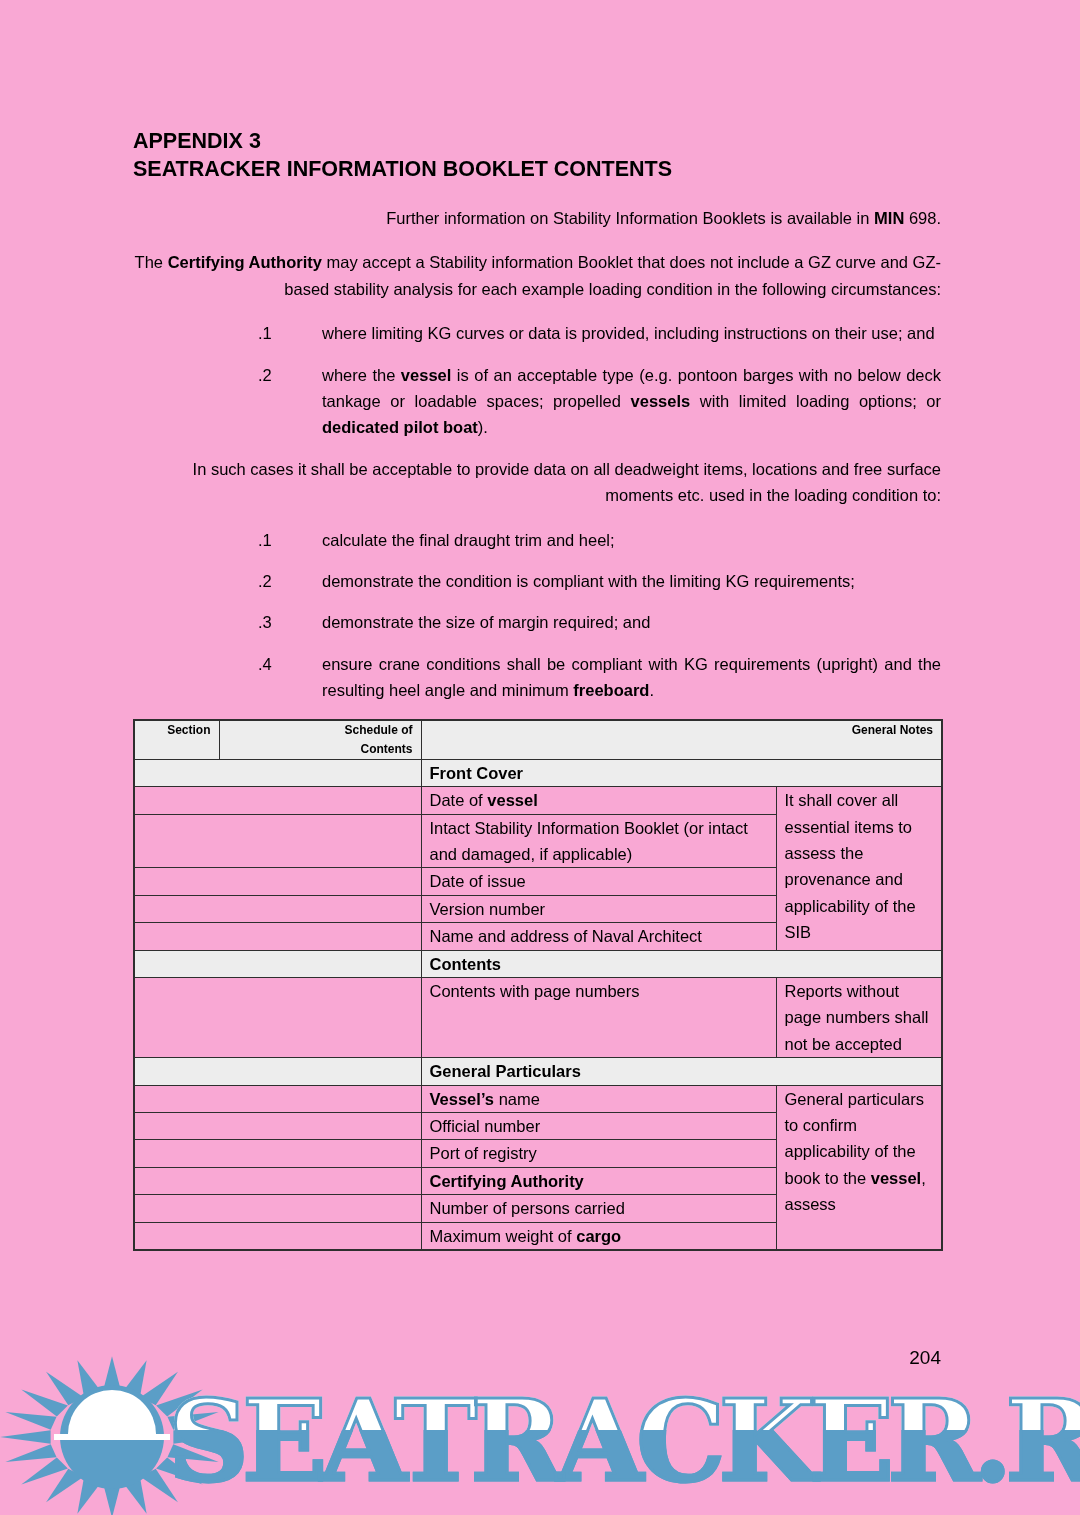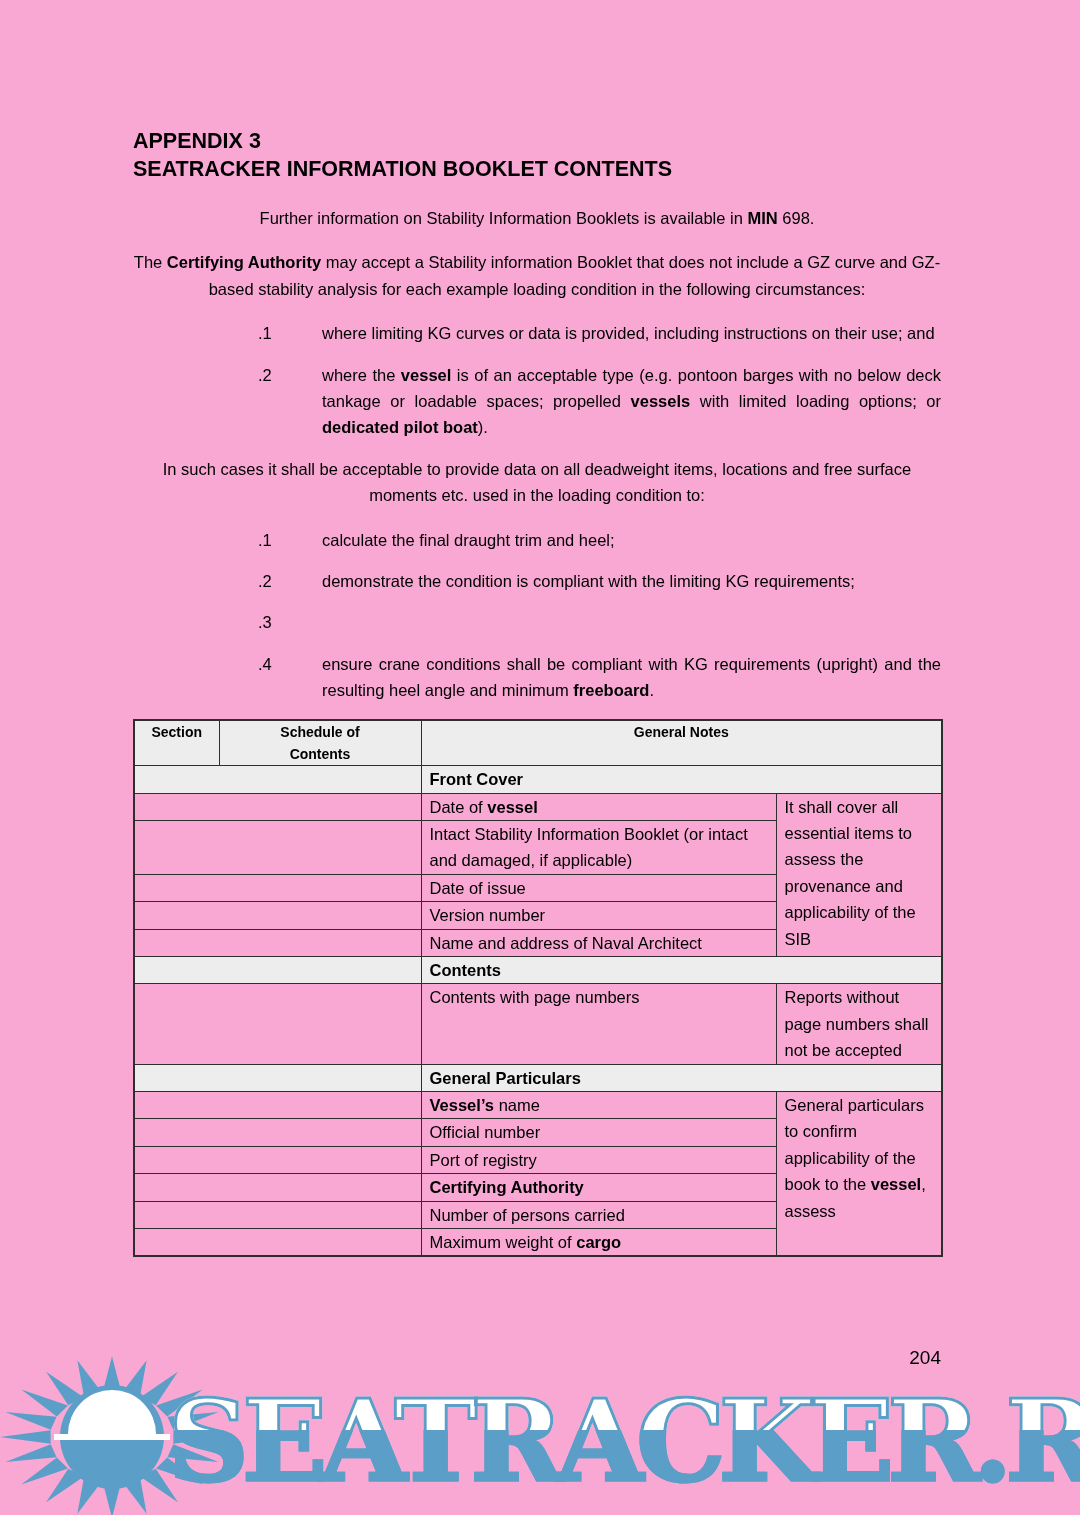--- a/index.html
+++ b/index.html
@@ -4,38 +4,38 @@
 <style>
   html,body{margin:0;padding:0;background:#fff;}
   .page{
     position:relative;width:1080px;height:1515px;overflow:hidden;background:#f9a8d4;
     font-family:"Liberation Sans","DejaVu Sans",sans-serif;
     font-size:16.5px;line-height:1.6;color:#000;
   }
   .content{position:absolute;left:133px;top:128px;width:808px;z-index:1;}
   .title{font-size:21.5px;line-height:1.28;font-weight:bold;margin:0 0 22px 0;}
   .title span{display:block;}
-  .para{margin:0 0 18px 0;text-align:center;}
+  .para{margin:0 0 18px 0;text-align:right;}
   .doclist{margin:0 0 15px 0;}
   .li{display:flex;margin:0 0 15px 0;}
   .num{flex:none;width:64px;margin-left:125px;}
   .litext{flex:1;text-align:justify;}
 
   
   #sib-table{
     border-collapse:collapse;table-layout:fixed;width:808px;margin-top:8px;
     border:2px solid var(--border,#2e2e2e);
   }
   #sib-table th,#sib-table td{
     border:1px solid var(--border,#2e2e2e);
     vertical-align:top;padding:0 8px;line-height:1.6;overflow:hidden;
   }
   #sib-table th{
-    text-align:center;background:var(--shade,#ededed);
-    white-space:pre-line;font-size:14px;font-weight:bold;
+    text-align:right;background:var(--shade,#ededed);
+    white-space:pre-line;font-size:12px;font-weight:bold;
   }
   #sib-table tr.sub td{background:var(--shade,#ededed);}
   #sib-table td.subhead{font-weight:bold;}
 
   
   .pageno{position:absolute;left:133px;top:1343px;width:808px;text-align:right;z-index:3;font-size:19px;}
 
   
   .wm{position:absolute;left:0;top:0;width:1080px;height:1515px;z-index:2;pointer-events:none;}
   .wm-sun{position:absolute;left:-8px;top:1317px;}
@@ -84,20 +84,21 @@
       <div class="li">
         <span class="num">.1</span>
         <div class="litext"><span>calculate the final draught trim and heel;</span></div>
       </div>
       <div class="li">
         <span class="num">.2</span>
         <div class="litext"><span>demonstrate the condition is compliant with the limiting KG requirements;</span></div>
       </div>
       <div class="li">
         <span class="num">.3</span>
+        <div class="litext"><span>demonstrate the size of margin required; and</span></div>
       </div>
       <div class="li">
         <span class="num">.4</span>
         <div class="litext"><span>ensure crane conditions shall be compliant with KG requirements (upright) and the resulting heel angle and minimum </span><b>freeboard</b><span>.</span></div>
       </div>
     </div>
 
     <table id="sib-table">
       <colgroup>
         <col style="width:85px">

